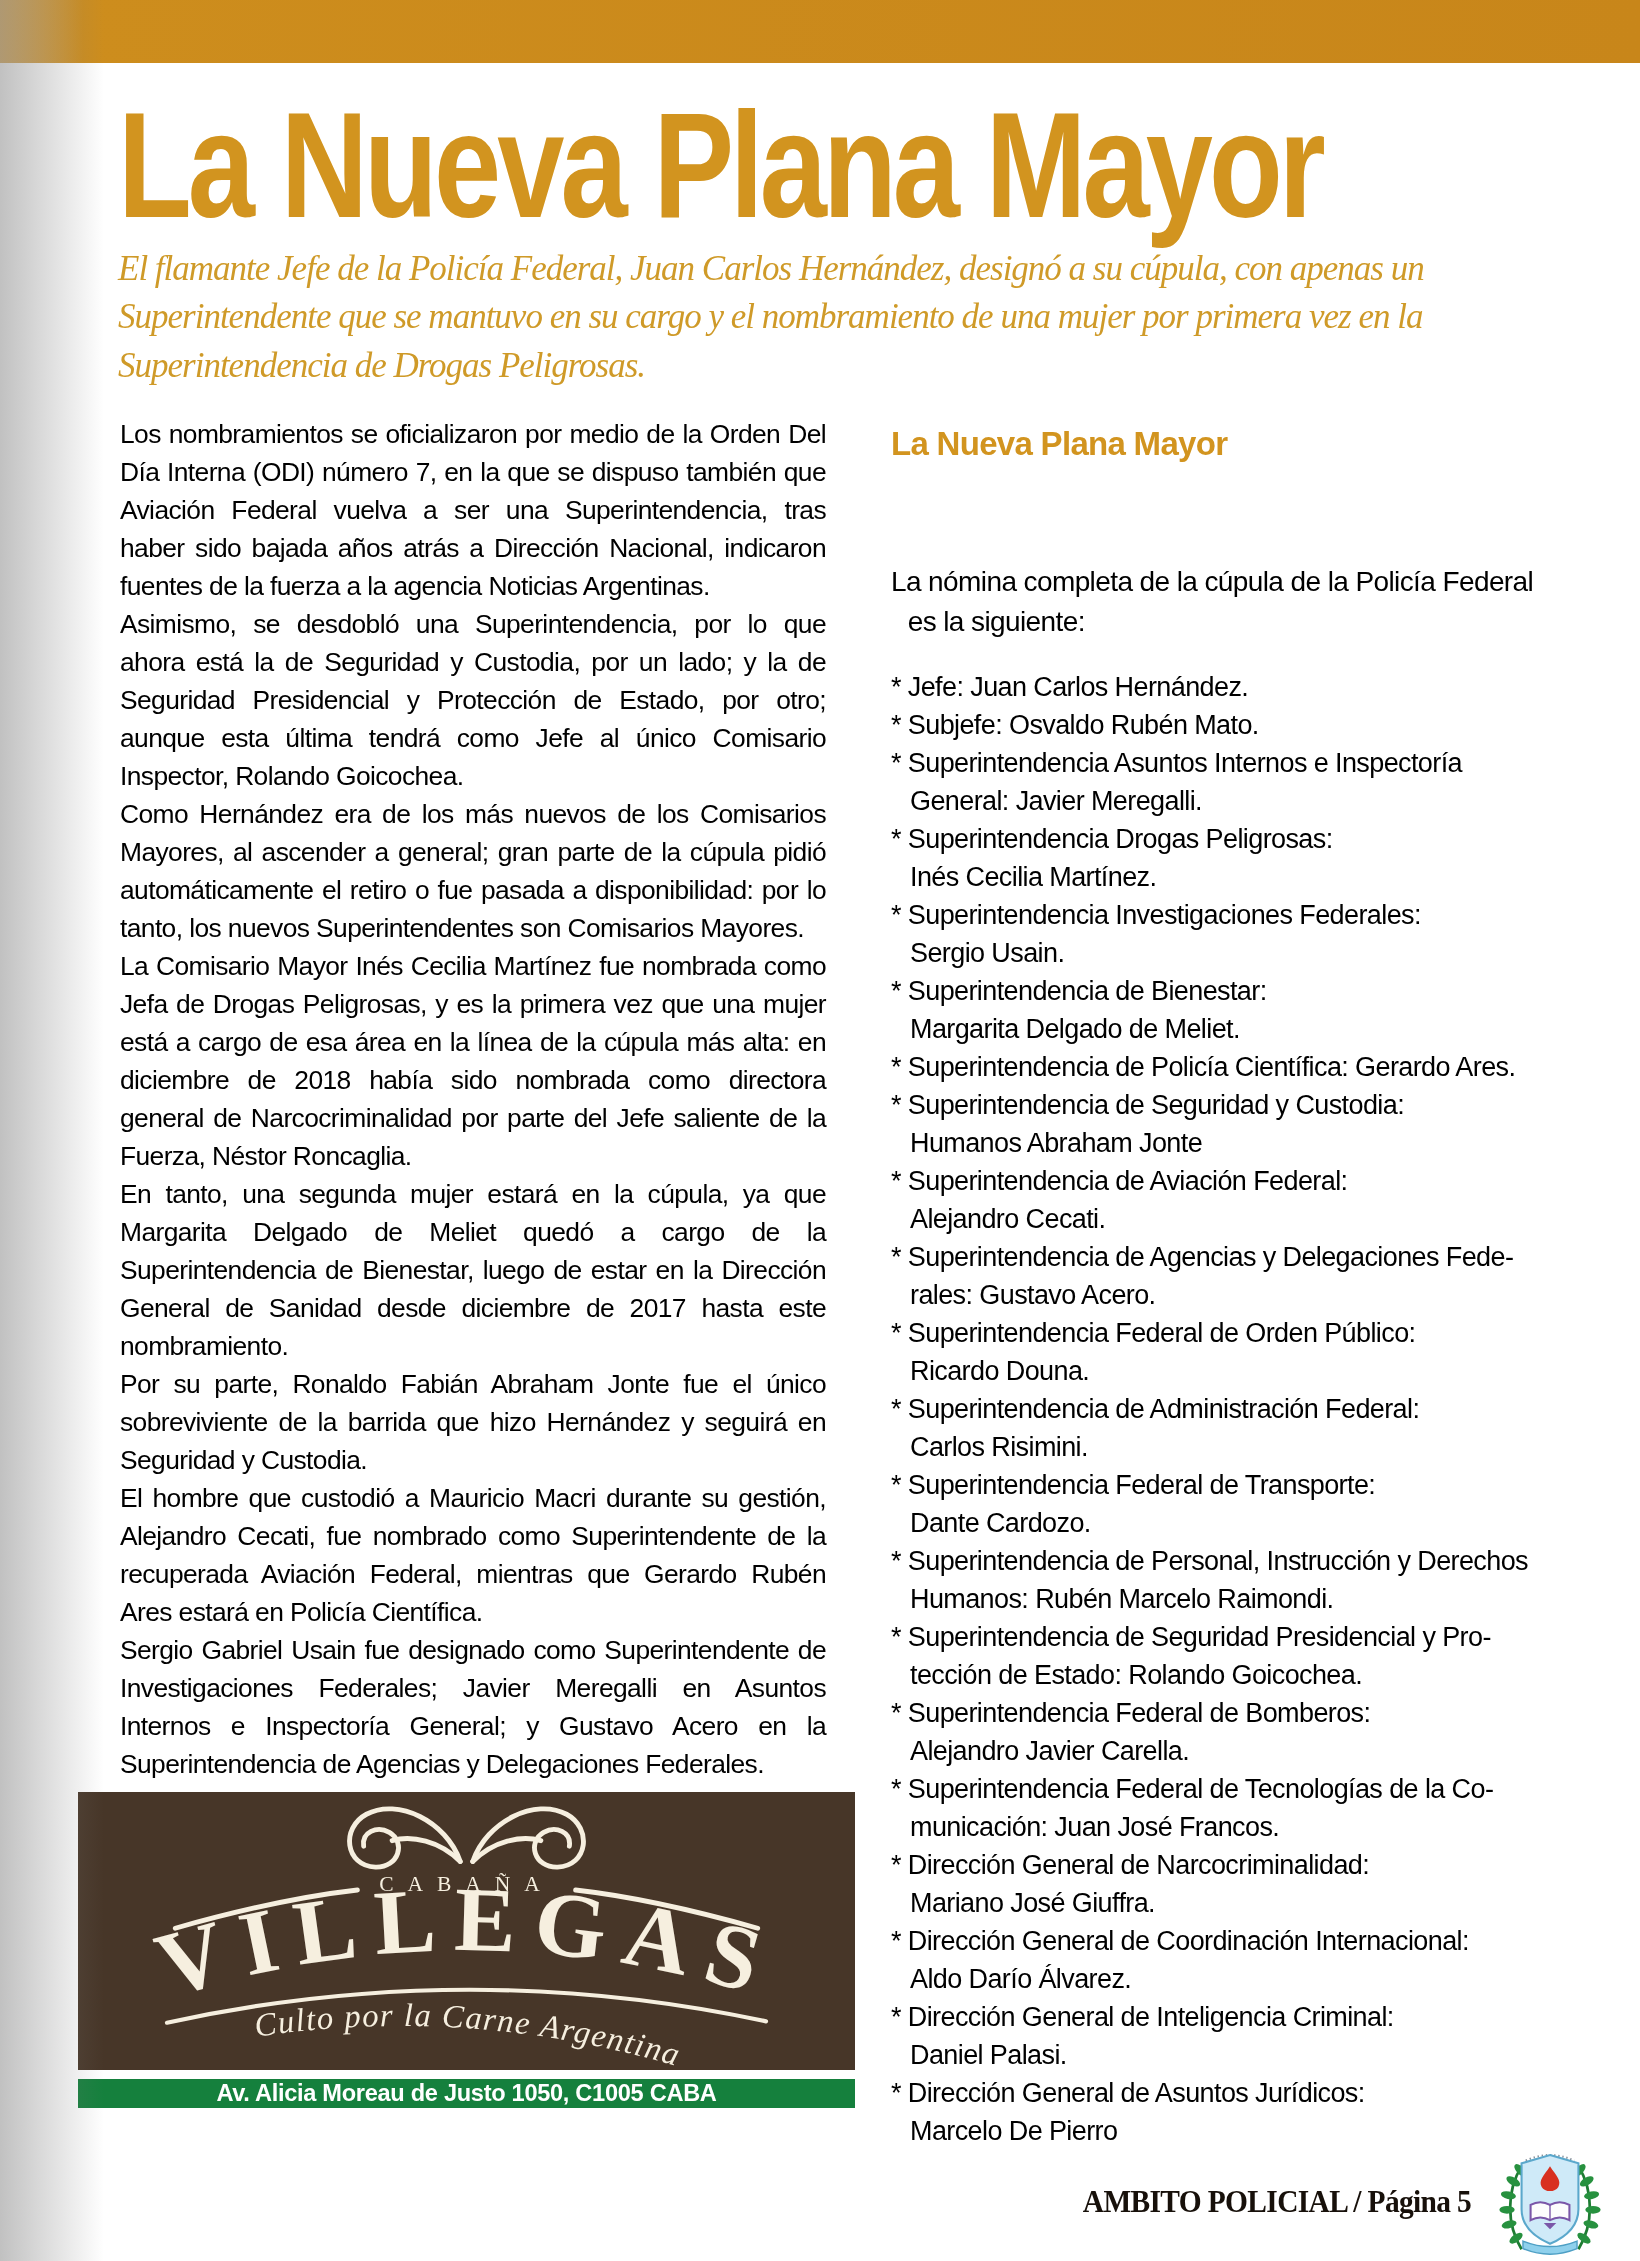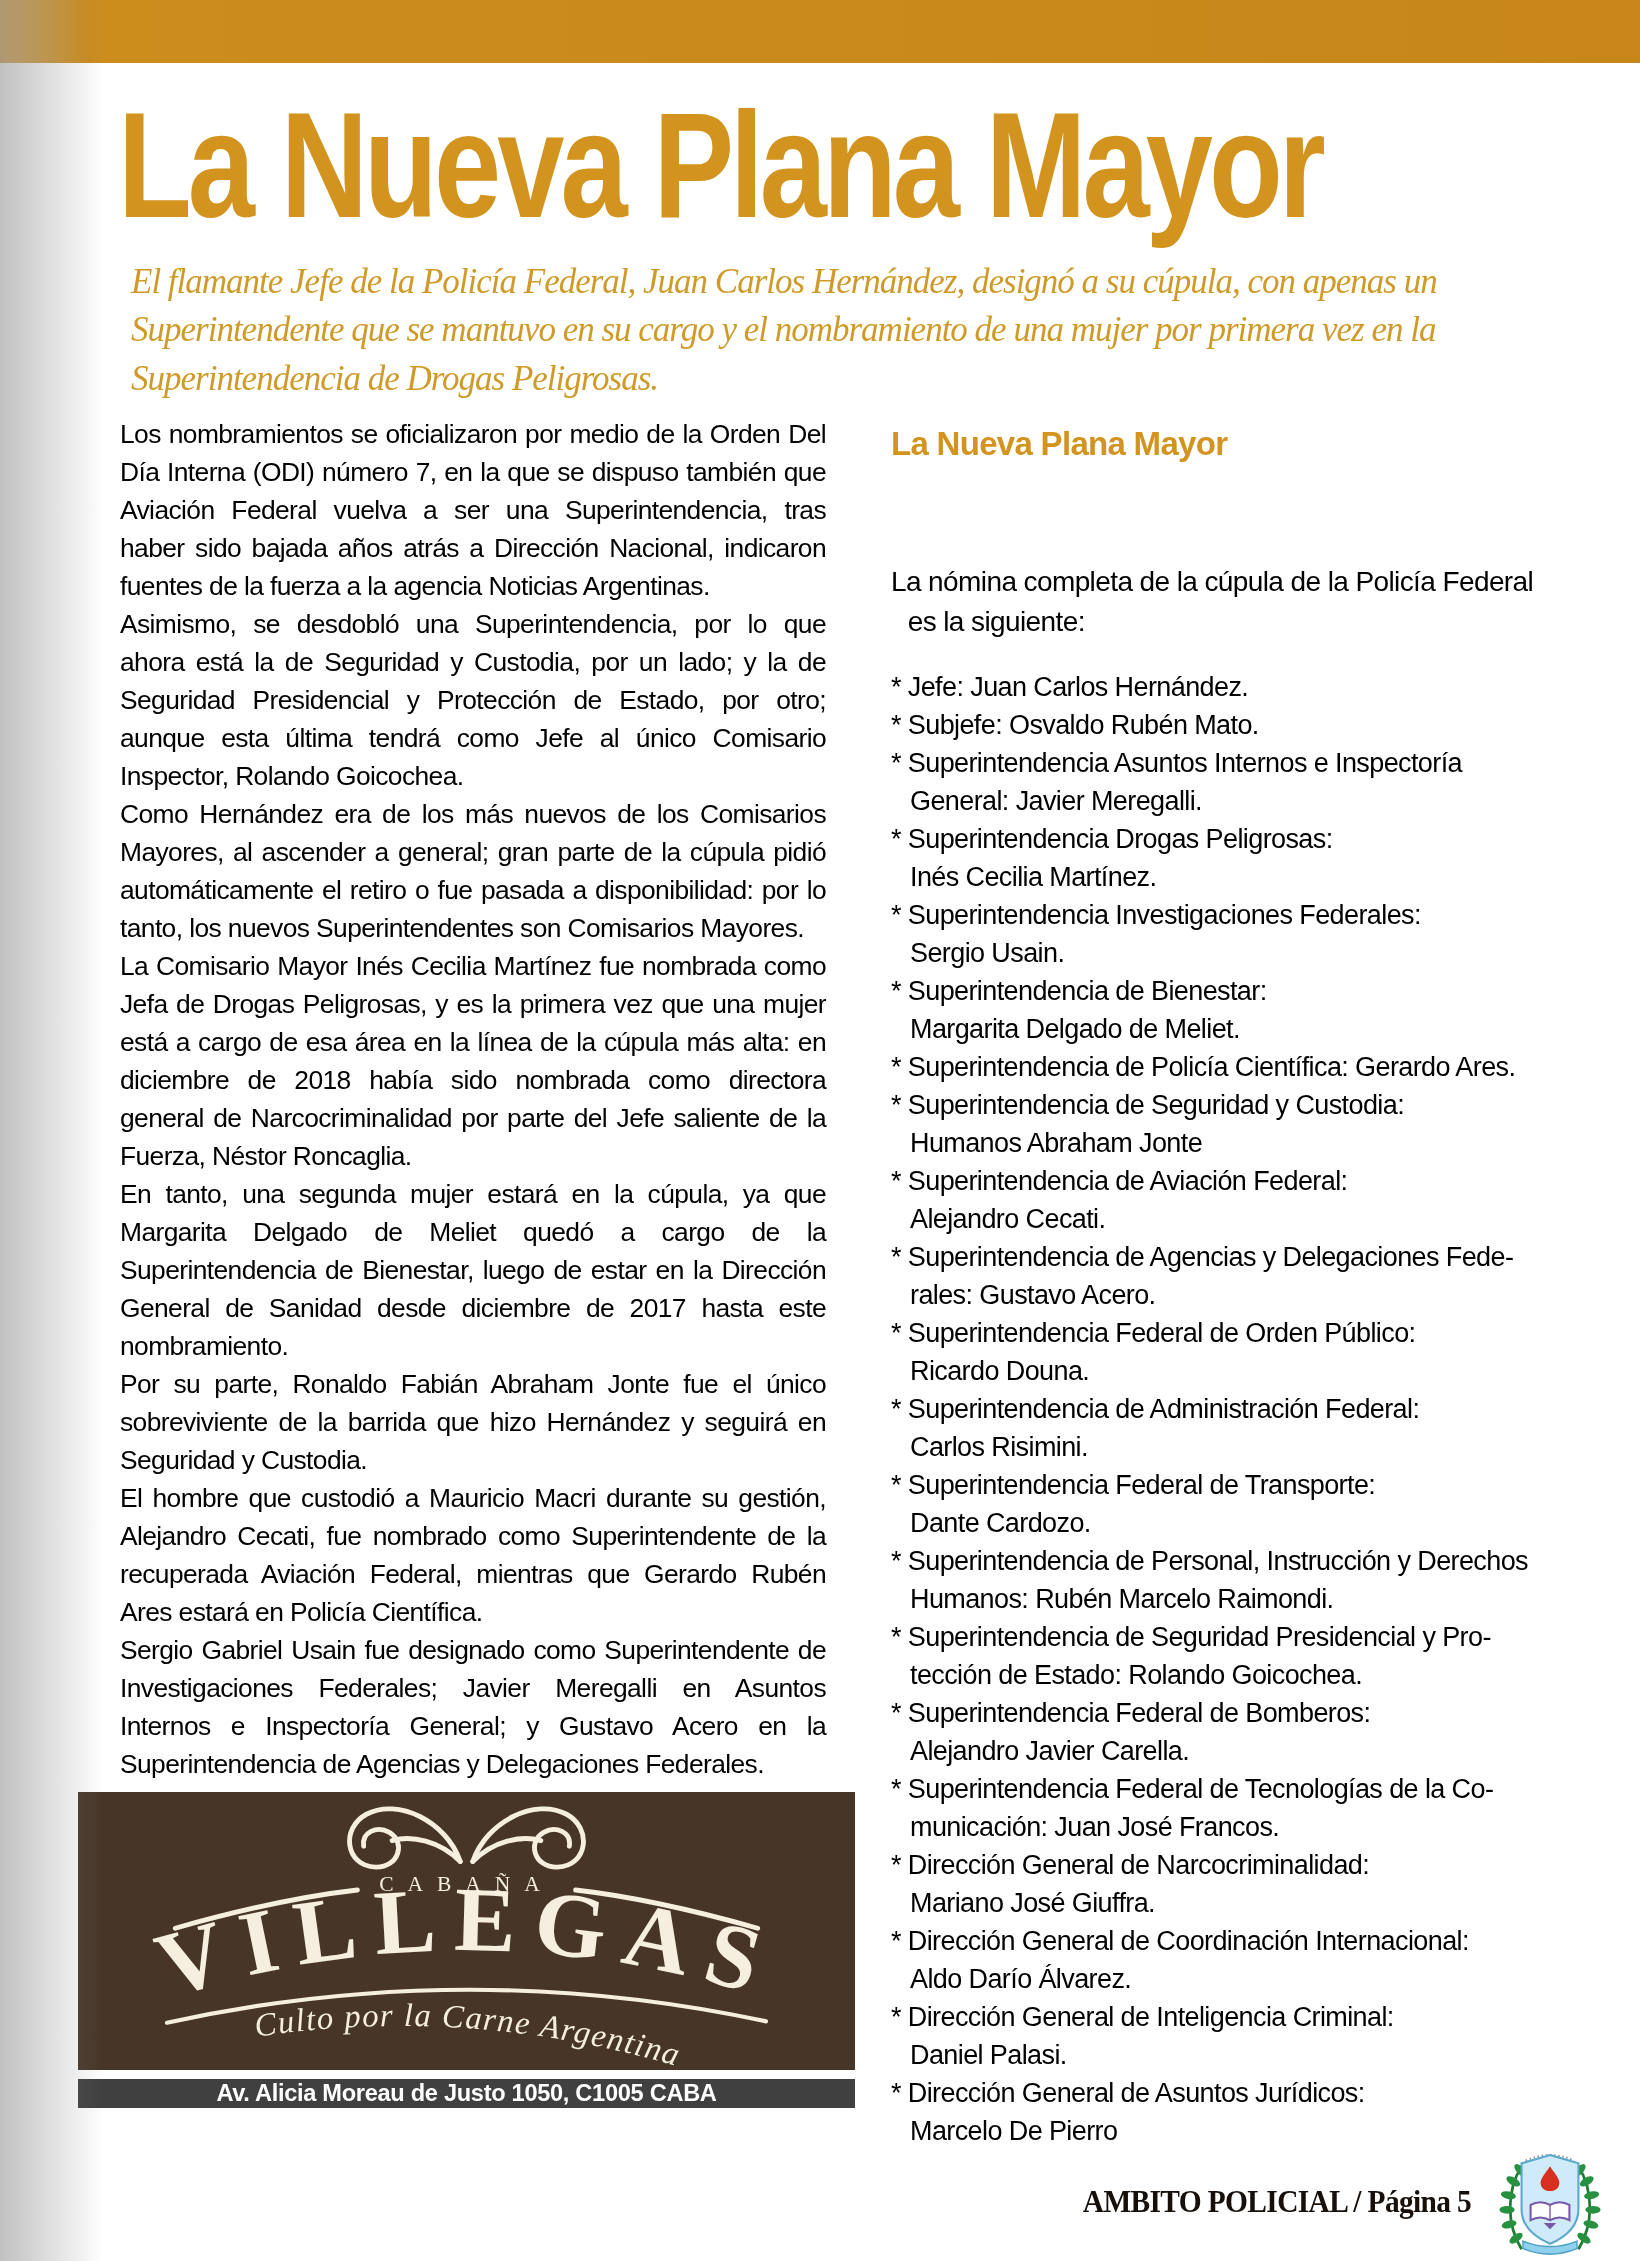--- a/index.html
+++ b/index.html
@@ -10,41 +10,41 @@
   .edge{position:absolute;top:0;bottom:0;left:0;width:104px;z-index:9;pointer-events:none;
         background:linear-gradient(90deg,rgba(125,125,125,.48),rgba(255,255,255,0));}
 
   .topbar{position:absolute;top:0;left:0;width:100%;height:63px;
         background:linear-gradient(90deg,#ddb268 0px,#cd8d1d 83px,#c8861a 100%);}
 
   .title{position:absolute;left:118px;top:89px;margin:0;white-space:nowrap;
         font-size:151px;line-height:1;font-weight:bold;letter-spacing:-4.9px;color:#d2941f;
         transform:scaleX(.80);transform-origin:left top;}
 
-  .subtitle{position:absolute;left:118px;top:245px;width:1386px;margin:13px;
+  .subtitle{position:absolute;left:118px;top:245px;width:1386px;margin:0;
         font-family:"Liberation Serif",serif;font-style:italic;font-weight:500;
         font-size:35px;line-height:1.38;letter-spacing:-1px;color:#cf9a28;}
 
   .col-left{position:absolute;left:120px;top:415px;width:706px;
         font-size:26.4px;line-height:38px;letter-spacing:-0.6px;color:#000;text-align:justify;}
   .para{margin:0;}
 
   .col-right{position:absolute;left:891px;top:425px;width:703px;color:#000;}
   .roster-heading{margin:0;font-size:33px;font-weight:bold;color:#d2941f;letter-spacing:-0.7px;}
   .roster-intro{margin-top:99px;font-size:28px;line-height:40px;letter-spacing:-0.6px;}
   .roster-intro .line{white-space:nowrap;}
   .roster-intro .cont{padding-left:16.7px;}
   .roster-list{margin-top:26px;font-size:27px;line-height:38px;letter-spacing:-0.6px;}
   .roster-list .item{margin:0;}
   .roster-list .line{white-space:nowrap;}
   .roster-list .cont{padding-left:19px;}
 
   .ad{position:absolute;left:78px;top:1792px;width:777px;}
   .ad-logo{display:block;width:777px;height:278px;background:#473628;}
-  .ad-strip{margin-top:9px;height:29px;background:#404040;
+  .ad-strip{margin-top:9px;height:29px;background:#15803d;
         display:flex;align-items:center;justify-content:center;}
   .ad-strip span{color:#ffffff;font-weight:bold;font-size:23.6px;letter-spacing:-0.3px;}
 
   .footer{position:absolute;top:2145px;right:39px;display:flex;align-items:center;gap:27px;z-index:3;}
   .footer-text{font-family:"Liberation Serif",serif;font-weight:bold;font-size:32px;
         letter-spacing:-0.7px;color:#17100a;transform:scaleX(.92);transform-origin:right center;
         white-space:nowrap;}
 </style>
 </head>
 <body>

